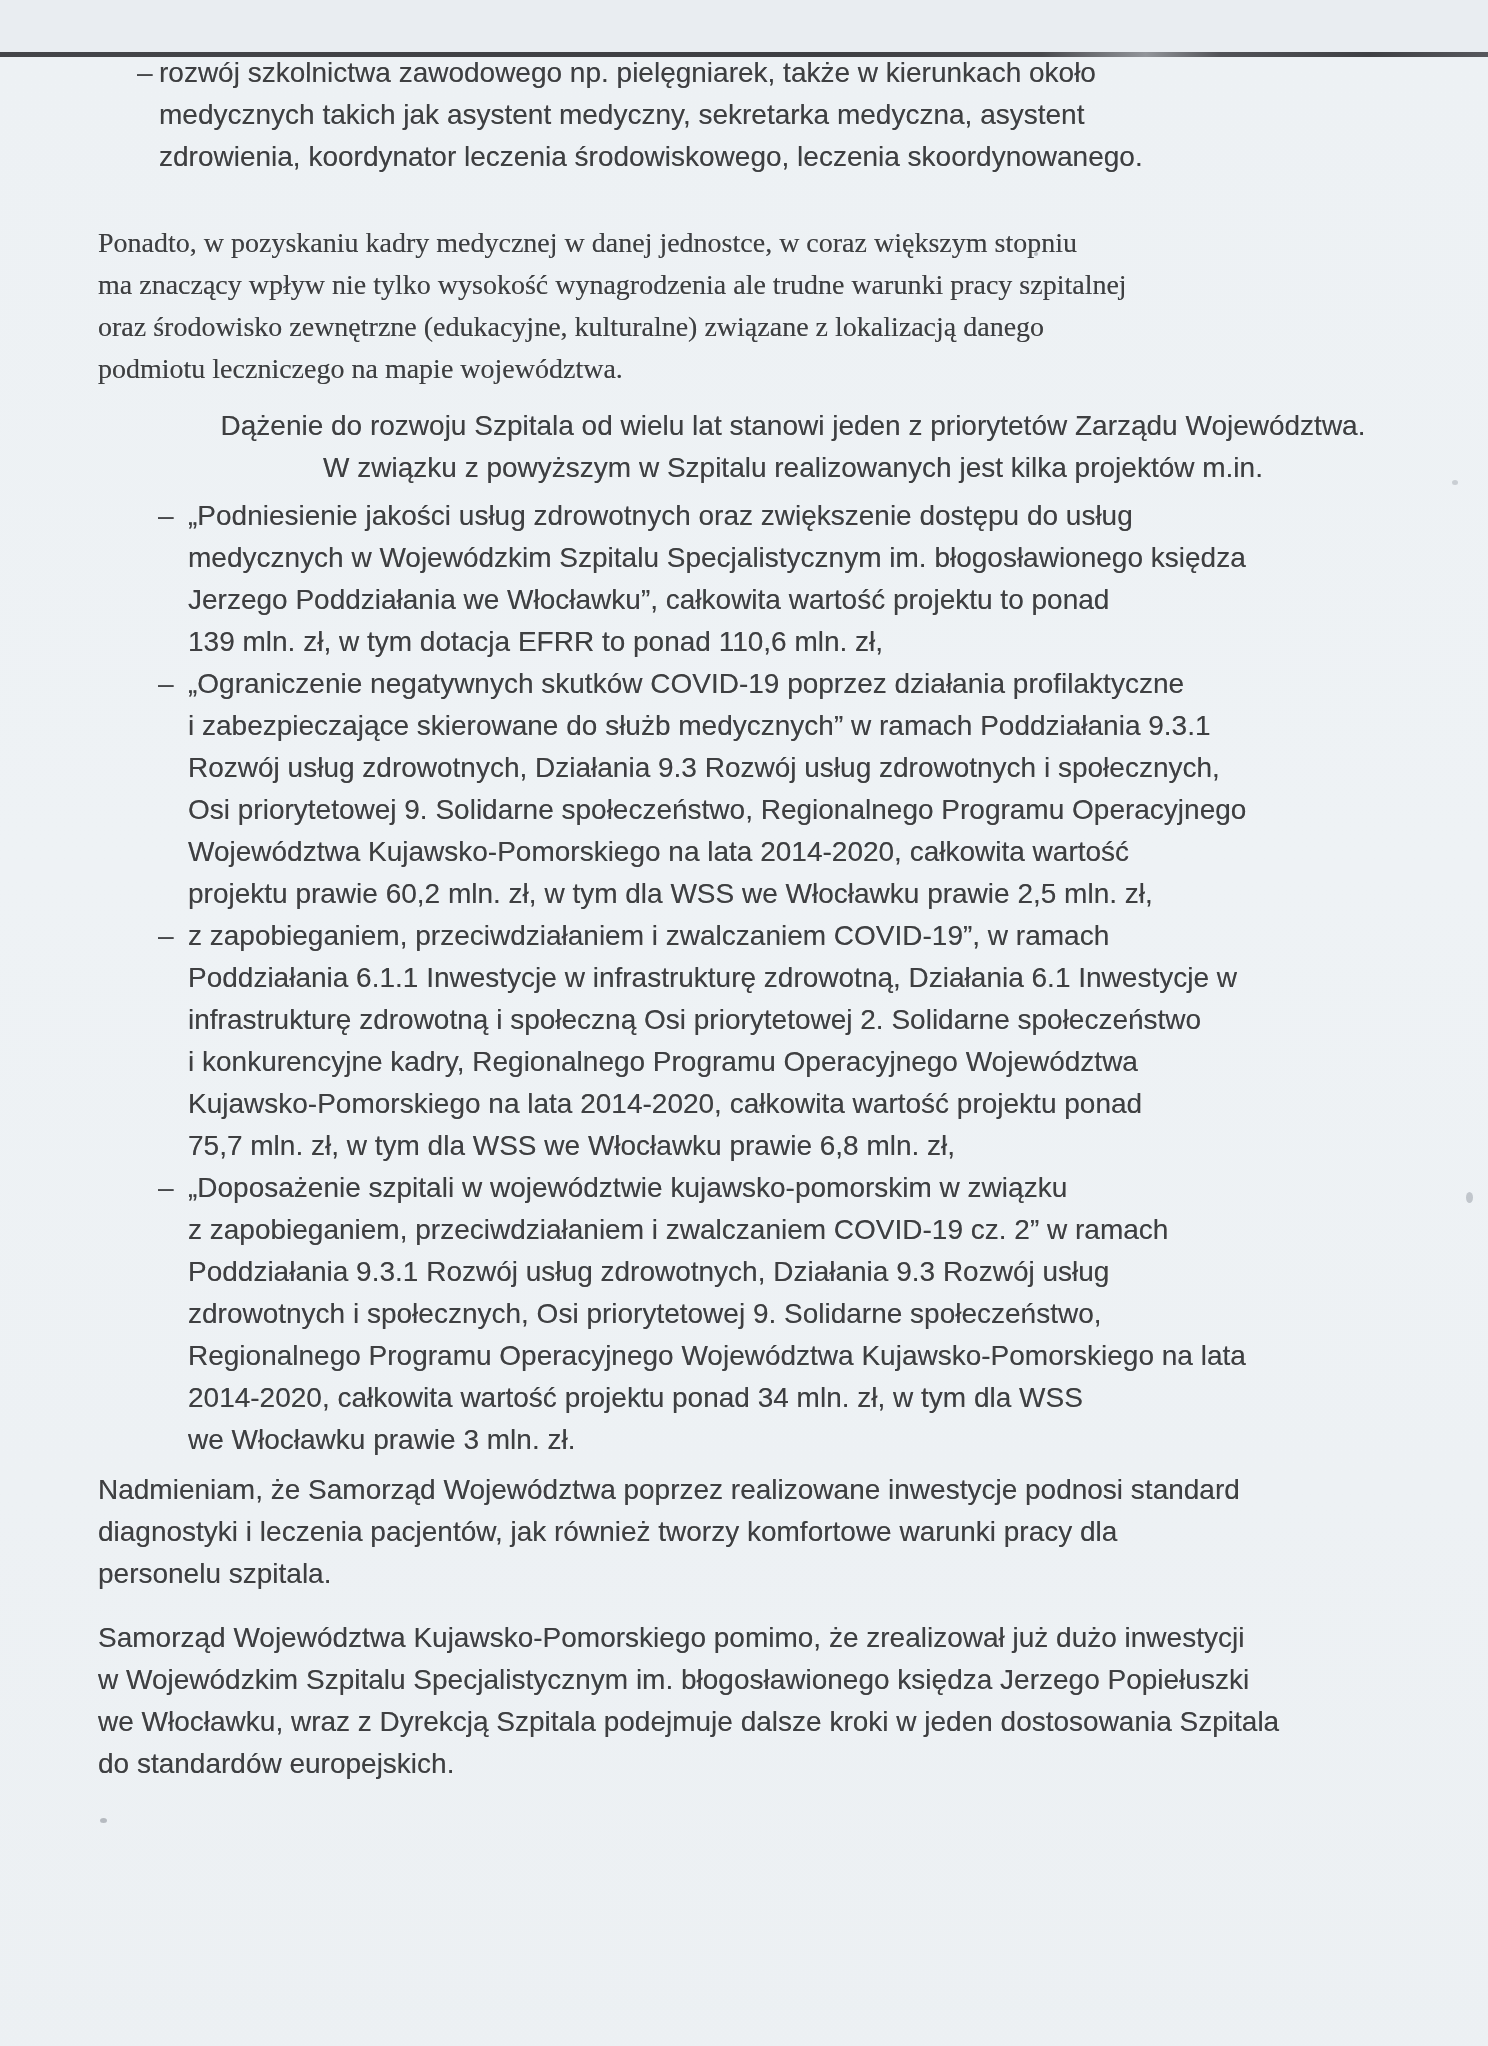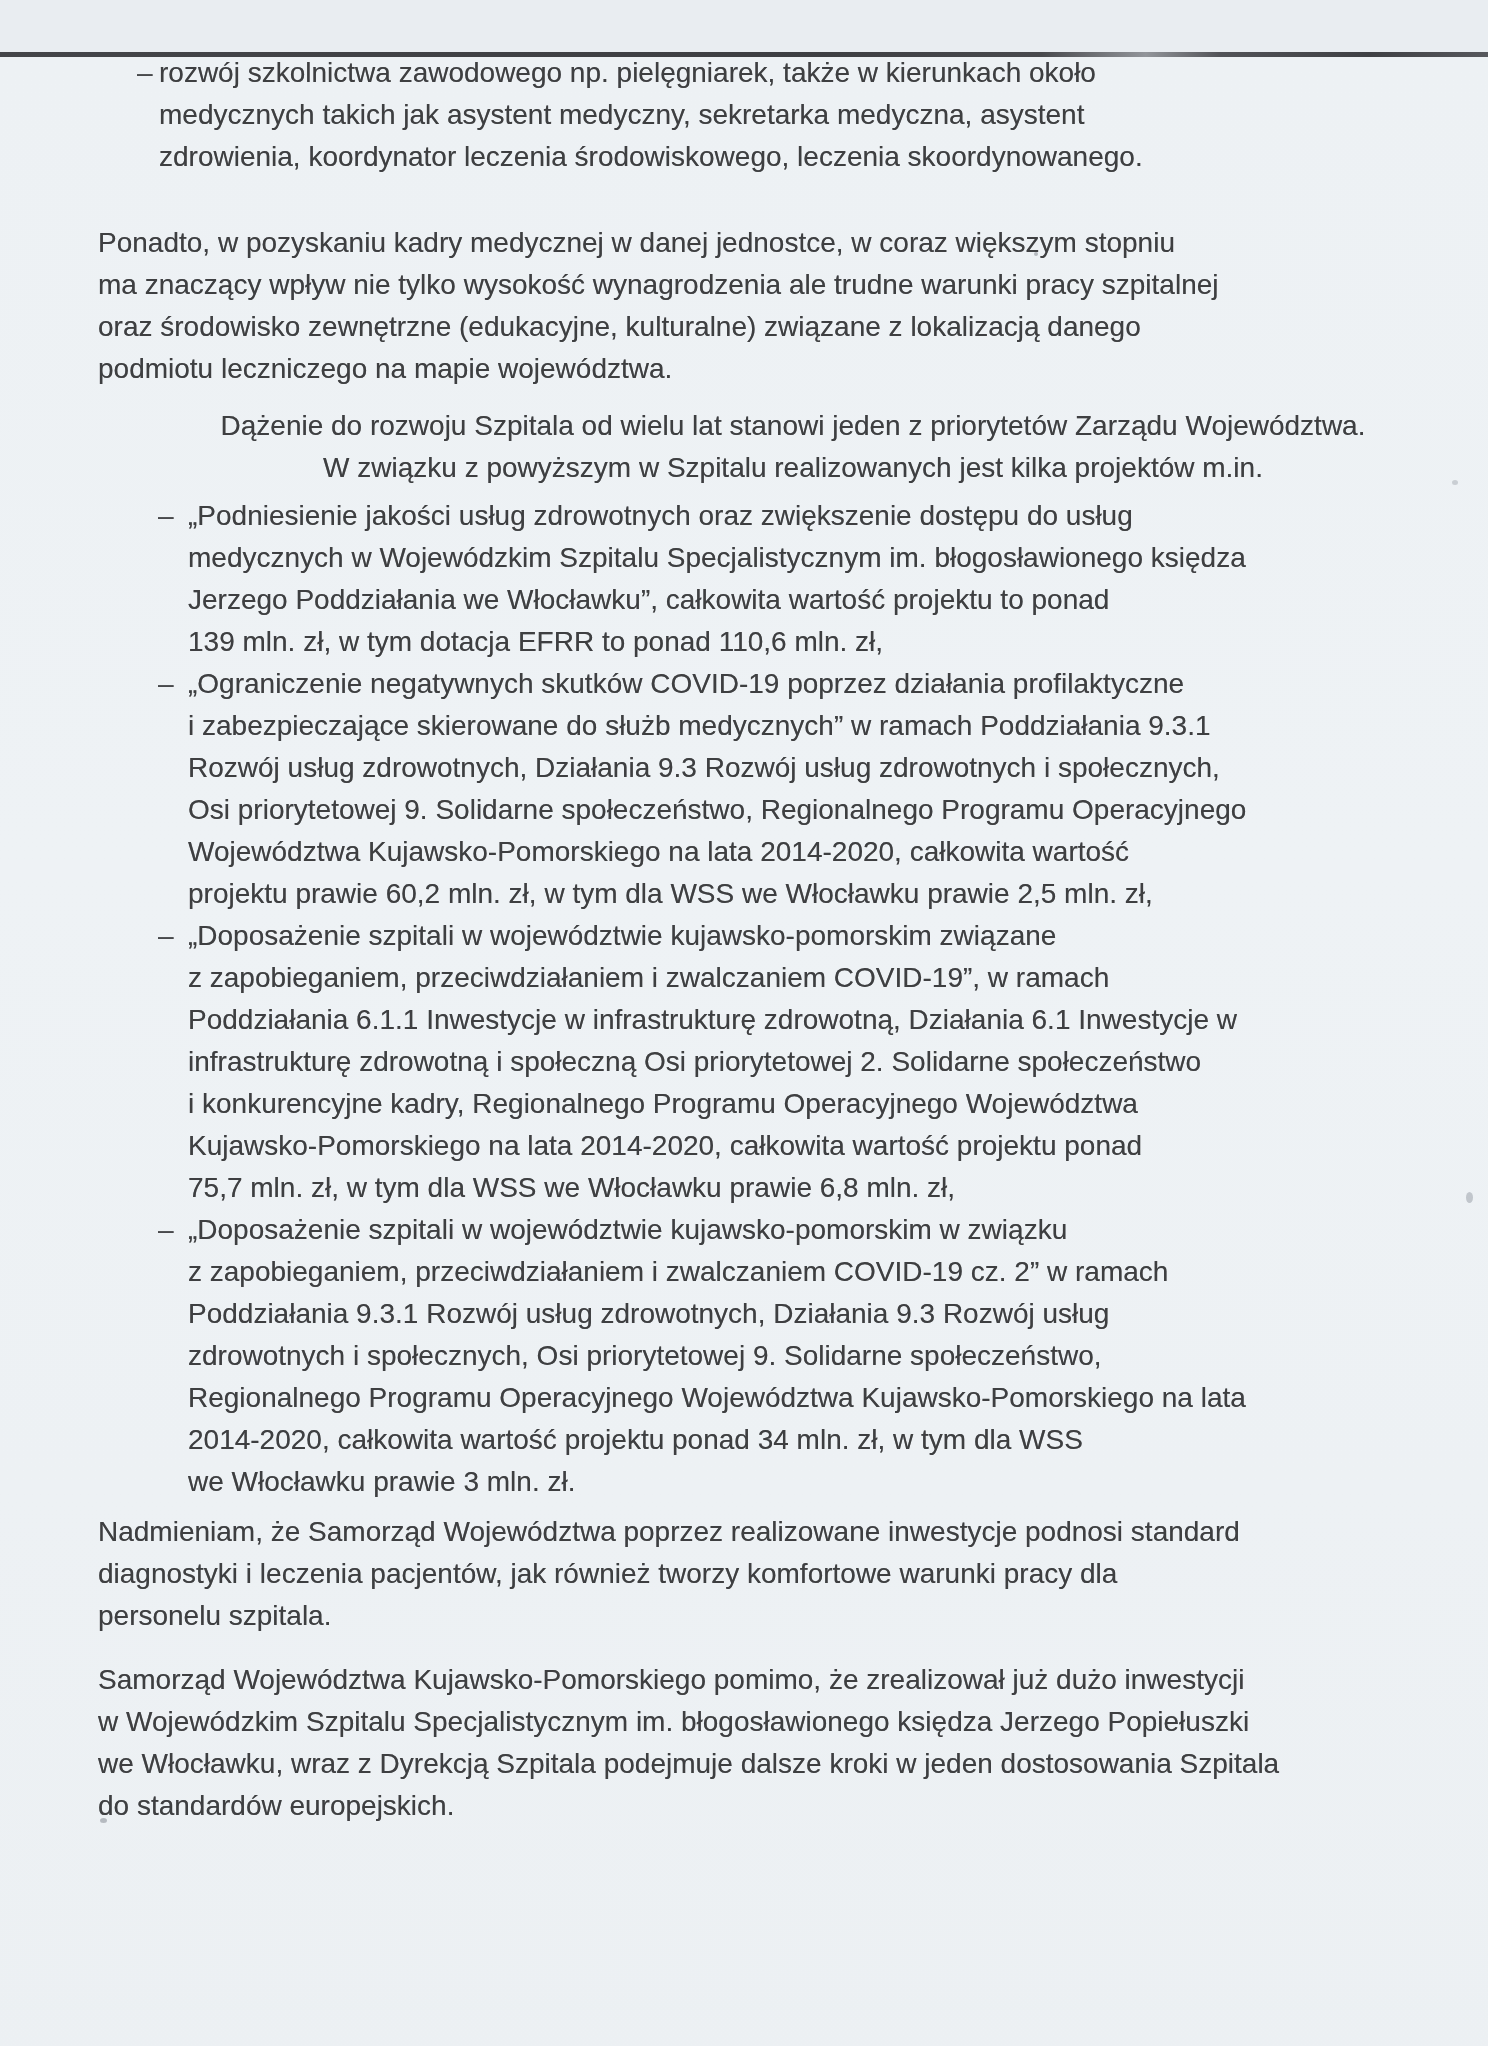--- a/index.html
+++ b/index.html
@@ -27,21 +27,21 @@
     width: 100%;
     height: 5px;
     background: linear-gradient(90deg,
       #35363a 0%, #2e2f33 55%, #3a3b3f 70%,
       #8a8d92 77%, #44454a 82%, #303135 92%, #4a4b50 100%);
     opacity: 0.92;
   }
   .line { white-space: nowrap; }
 
   .para { margin: 0 0 0 98px; }
-  .para-1 { margin-top: 44px; }
+  .para-1 { margin-top: 44px; font-family: Liberation Serif, serif; }
   .para-2 { margin-top: 15px; text-align: center; }
   .para-3 { margin-top: 8px; }
   .para-4 { margin-top: 22px; }
 
   .list { margin: 0; }
   .lead-list { margin-top: 52px; }
   .project-list { margin-top: 6px; }
 
   .list-item { display: flex; align-items: flex-start; }
   .lead-list .list-item { padding-left: 137px; }
@@ -109,21 +109,20 @@
         <div class="line">Rozwój usług zdrowotnych, Działania 9.3 Rozwój usług zdrowotnych i społecznych,</div>
         <div class="line">Osi priorytetowej 9. Solidarne społeczeństwo, Regionalnego Programu Operacyjnego</div>
         <div class="line">Województwa Kujawsko-Pomorskiego na lata 2014-2020, całkowita wartość</div>
         <div class="line">projektu prawie 60,2 mln. zł, w tym dla WSS we Włocławku prawie 2,5 mln. zł,</div>
       </div>
     </div>
 
     <div class="list-item">
       <span class="dash">–</span>
       <div class="item-lines">
-        <div class="line">„Doposażenie szpitali w województwie kujawsko-pomorskim związane</div>
         <div class="line">z zapobieganiem, przeciwdziałaniem i zwalczaniem COVID-19”, w ramach</div>
         <div class="line">Poddziałania 6.1.1 Inwestycje w infrastrukturę zdrowotną, Działania 6.1 Inwestycje w</div>
         <div class="line">infrastrukturę zdrowotną i społeczną Osi priorytetowej 2. Solidarne społeczeństwo</div>
         <div class="line">i konkurencyjne kadry, Regionalnego Programu Operacyjnego Województwa</div>
         <div class="line">Kujawsko-Pomorskiego na lata 2014-2020, całkowita wartość projektu ponad</div>
         <div class="line">75,7 mln. zł, w tym dla WSS we Włocławku prawie 6,8 mln. zł,</div>
       </div>
     </div>
 
     <div class="list-item">

